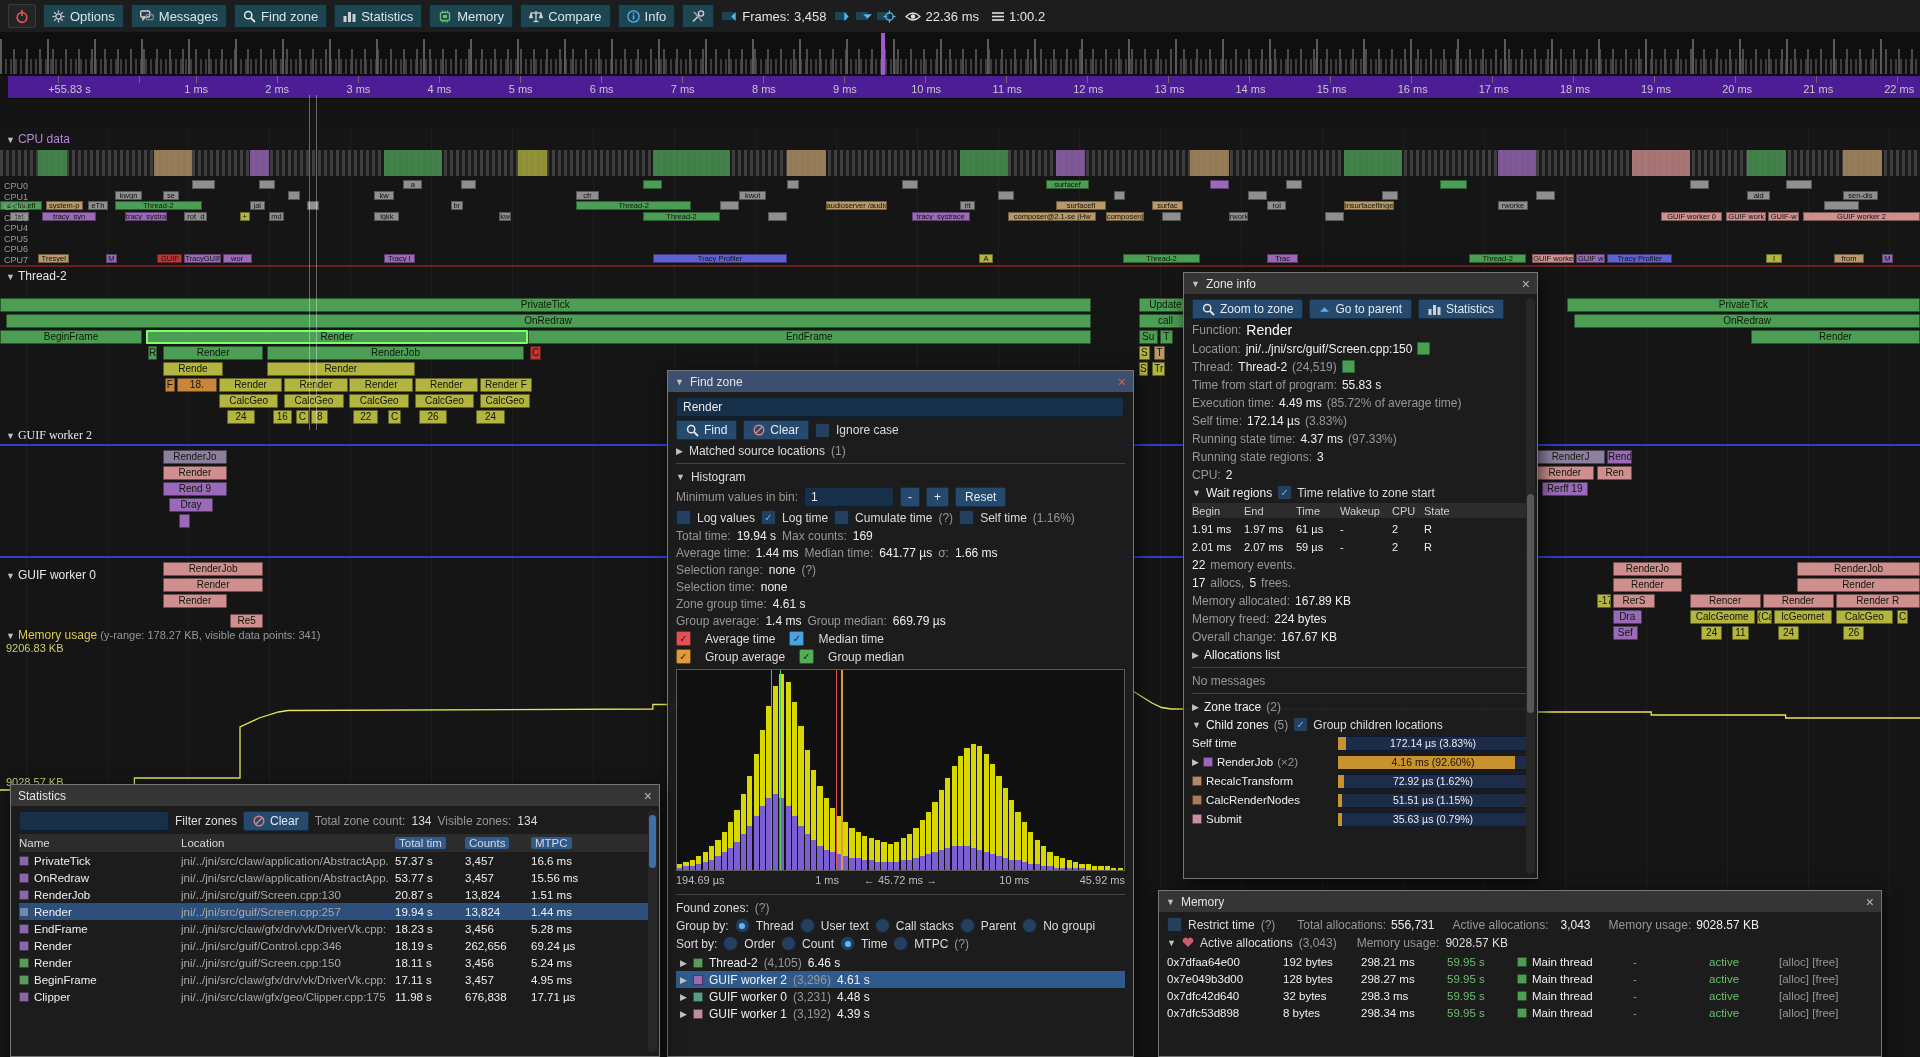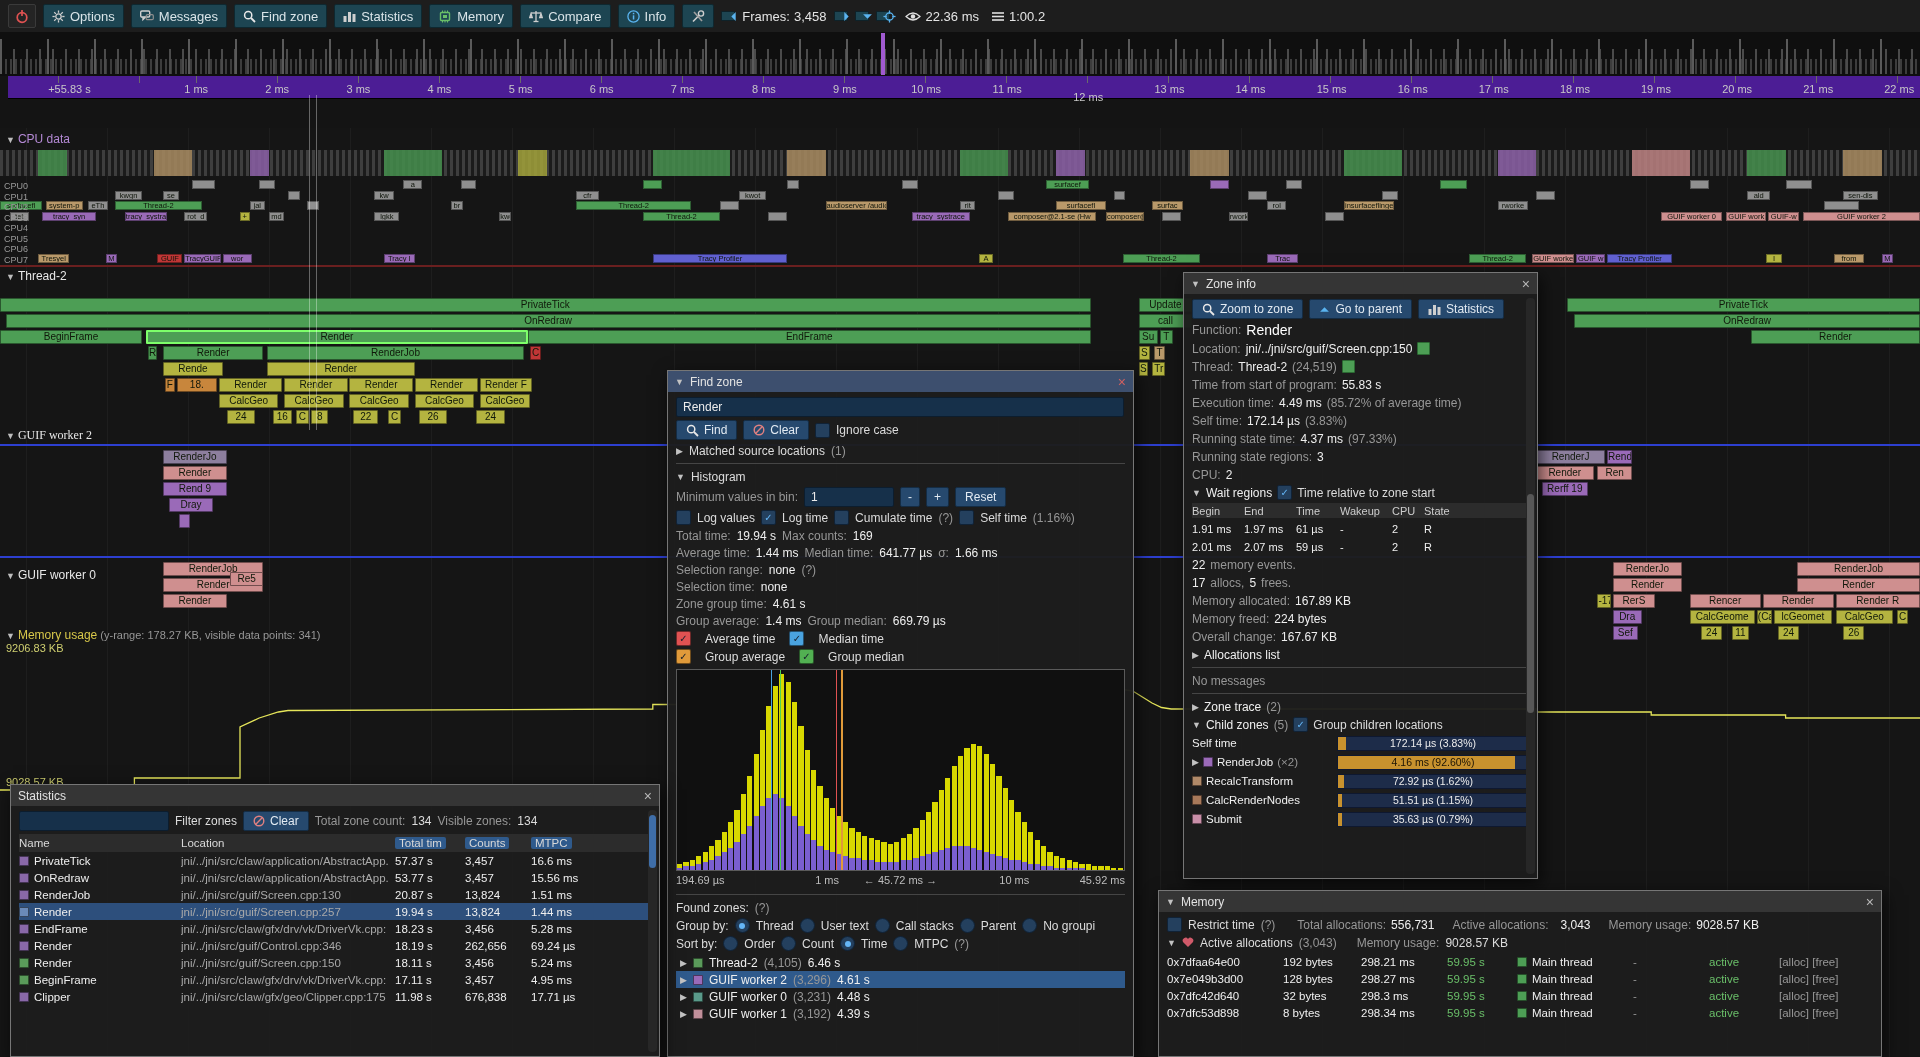--- a/index.html
+++ b/index.html
@@ -303,21 +303,21 @@
       <span class="rtick" style="left: 14.02%;">2 ms</span>
       <span class="rtick" style="left: 18.25%;">3 ms</span>
       <span class="rtick" style="left: 22.47%;">4 ms</span>
       <span class="rtick" style="left: 26.7%;">5 ms</span>
       <span class="rtick" style="left: 30.92%;">6 ms</span>
       <span class="rtick" style="left: 35.14%;">7 ms</span>
       <span class="rtick" style="left: 39.37%;">8 ms</span>
       <span class="rtick" style="left: 43.59%;">9 ms</span>
       <span class="rtick" style="left: 47.82%;">10 ms</span>
       <span class="rtick" style="left: 52.04%;">11 ms</span>
-      <span class="rtick" style="left: 56.26%; margin-top: 8px;">12 ms</span>
+      <span class="rtick" style="left: 56.26%;">12 ms</span>
       <span class="rtick" style="left: 60.49%;">13 ms</span>
       <span class="rtick" style="left: 64.71%;">14 ms</span>
       <span class="rtick" style="left: 68.94%;">15 ms</span>
       <span class="rtick" style="left: 73.16%;">16 ms</span>
       <span class="rtick" style="left: 77.38%;">17 ms</span>
       <span class="rtick" style="left: 81.61%;">18 ms</span>
       <span class="rtick" style="left: 85.83%;">19 ms</span>
       <span class="rtick" style="left: 90.06%;">20 ms</span>
       <span class="rtick" style="left: 94.28%;">21 ms</span>
       <span class="rtick" style="left: 98.5%;">22 ms</span>
@@ -489,21 +489,21 @@
       <div class="zone" style="left: 9.3%; width: 0.6%; top: 386px; background: rgb(154, 106, 184);"></div>
       <div class="sep-line" style="top: 428px; background: rgb(45, 63, 208);"></div>
       <div class="secheader" style="left: 6px; top: 413px; color: rgb(232, 232, 232); margin-top: 27px;"><span class="tri">▼</span><span>GUIF worker 0</span></div>
       <div class="zone" style="left: 8.5%; width: 5.2%; top: 434px; background: rgb(207, 143, 143);">RenderJob</div>
       <div class="zone" style="left: 84%; width: 3.6%; top: 434px; background: rgb(207, 143, 143);">RenderJo</div>
       <div class="zone" style="left: 93.6%; width: 6.4%; top: 434px; background: rgb(207, 143, 143);">RenderJob</div>
       <div class="zone" style="left: 8.5%; width: 5.2%; top: 450px; background: rgb(207, 143, 143);">Render</div>
       <div class="zone" style="left: 84%; width: 3.6%; top: 450px; background: rgb(207, 143, 143);">Render</div>
       <div class="zone" style="left: 93.6%; width: 6.4%; top: 450px; background: rgb(207, 143, 143);">Render</div>
       <div class="zone" style="left: 8.5%; width: 3.3%; top: 466px; background: rgb(207, 143, 143);">Render</div>
-      <div class="zone" style="left: 12%; width: 1.7%; top: 444px; background: rgb(207, 143, 143);">Re5</div>
+      <div class="zone" style="left: 12%; width: 1.7%; top: 486px; background: rgb(207, 143, 143);">Re5</div>
       <div class="zone" style="left: 83.2%; width: 0.7%; top: 466px; background: rgb(180, 180, 64);">-17</div>
       <div class="zone" style="left: 84%; width: 2.2%; top: 466px; background: rgb(207, 143, 143);">RerS</div>
       <div class="zone" style="left: 88%; width: 3.7%; top: 466px; background: rgb(207, 143, 143);">Rencer</div>
       <div class="zone" style="left: 91.8%; width: 3.7%; top: 466px; background: rgb(207, 143, 143);">Render</div>
       <div class="zone" style="left: 95.6%; width: 4.4%; top: 466px; background: rgb(207, 143, 143);">Render R</div>
       <div class="zone" style="left: 84%; width: 1.5%; top: 482px; background: rgb(154, 106, 184);">Dra</div>
       <div class="zone" style="left: 88%; width: 3.4%; top: 482px; background: rgb(180, 180, 64);">CalcGeome</div>
       <div class="zone" style="left: 91.5%; width: 0.8%; top: 482px; background: rgb(180, 180, 64);">(Ca</div>
       <div class="zone" style="left: 92.4%; width: 3%; top: 482px; background: rgb(180, 180, 64);">lcGeomet</div>
       <div class="zone" style="left: 95.6%; width: 3%; top: 482px; background: rgb(180, 180, 64);">CalcGeo</div>

